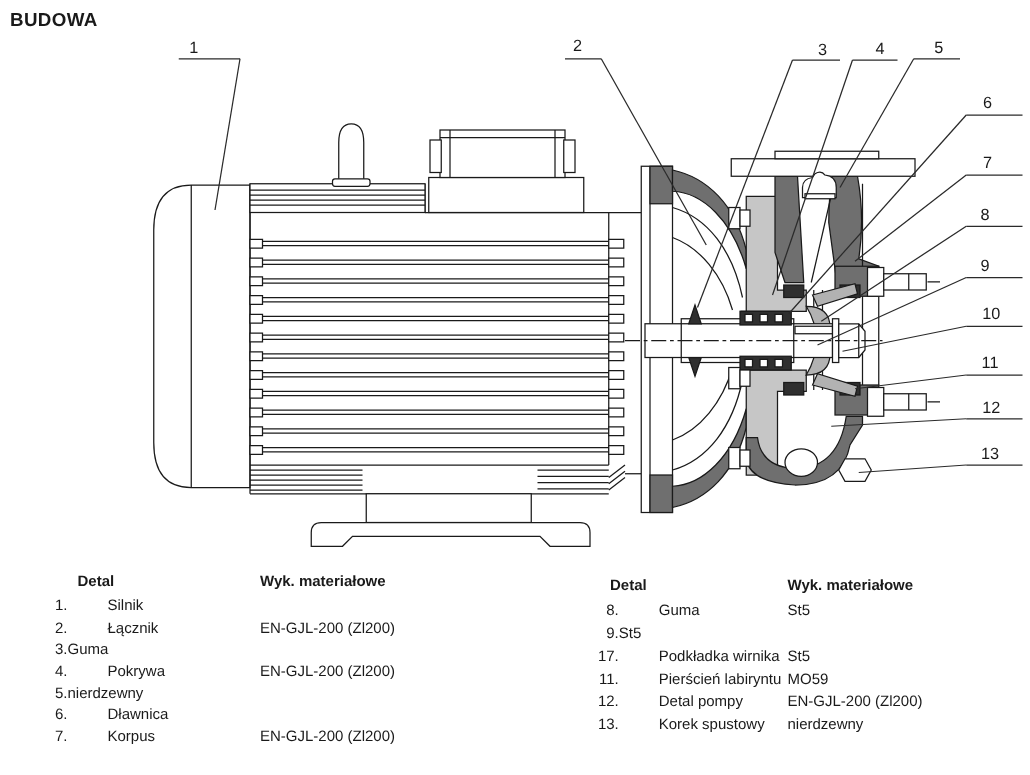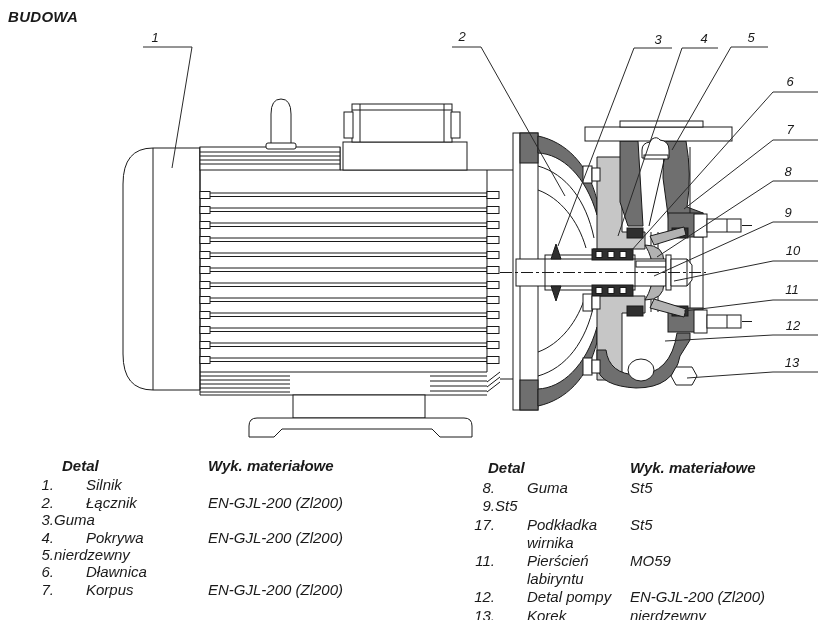--- a/index.html
+++ b/index.html
@@ -1,29 +1,29 @@
 <!DOCTYPE html>
 <html><head>
 <meta charset="utf-8">
 <style>
   html,body{margin:0;padding:0;background:#ffffff;}
   .stage{position:relative;width:824px;height:620px;background:#ffffff;overflow:hidden;
-         font-family:"Liberation Sans",sans-serif;color:#1a1a1a;font-style:italic;}
+         font-family:"Liberation Sans",sans-serif;color:#1a1a1a;}
   .title{position:absolute;left:8px;top:8px;font-size:15px;font-weight:bold;letter-spacing:.3px;}
   svg{position:absolute;left:0;top:0;}
   .ln{stroke:#1a1a1a;stroke-width:1;fill:none;}
   .w{fill:#ffffff;stroke:#1a1a1a;stroke-width:1;}
   .dk{fill:#6f6f6f;stroke:#1a1a1a;stroke-width:1;}
   .lt{fill:#c6c6c6;stroke:#1a1a1a;stroke-width:1;}
   .md{fill:#b2b2b2;stroke:#1a1a1a;stroke-width:1;}
   .bk{fill:#2f2f2f;stroke:#1a1a1a;stroke-width:1;}
   .cl{stroke:#1a1a1a;stroke-width:1;fill:none;stroke-dasharray:12 3 3 3;}
   .ld{stroke:#2a2a2a;stroke-width:1;fill:none;}
   text.num{font-family:"Liberation Sans",sans-serif;font-size:13px;fill:#1a1a1a;text-anchor:middle;}
-  .tbl{position:absolute;font-size:15px;line-height:17.4px;}
+  .tbl{position:absolute;font-size:12px;line-height:17.4px;}
   .tbl.right{line-height:18.2px;}
   .tbl .hdr{display:grid;font-weight:bold;margin-bottom:2px;}
   .tbl.left .hdr{grid-template-columns:168px auto;}
   .tbl.right .hdr{grid-template-columns:160px auto;}
   .tbl.left .hdr .h1{margin-left:22px;}
   .tbl.right .hdr .h1{margin-left:18px;}
   .row{display:grid;}
   .tbl.left .row{grid-template-columns:14px 154px auto;}
   .tbl.right .row{grid-template-columns:25px 135px auto;}
   .row .n{text-align:right;}

